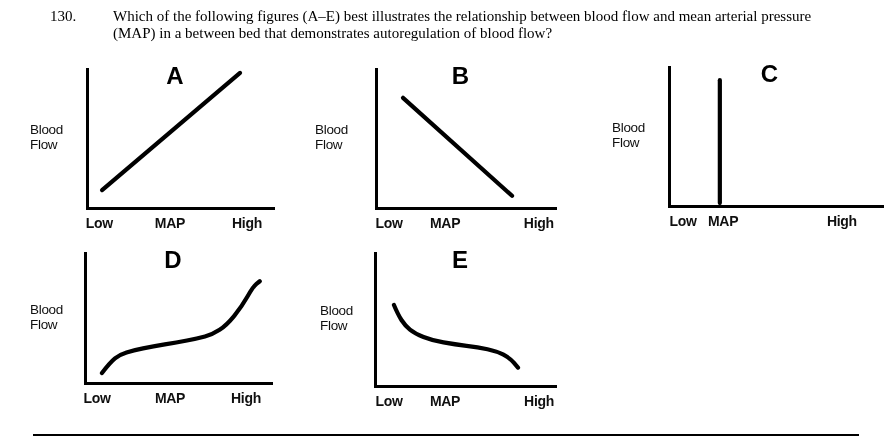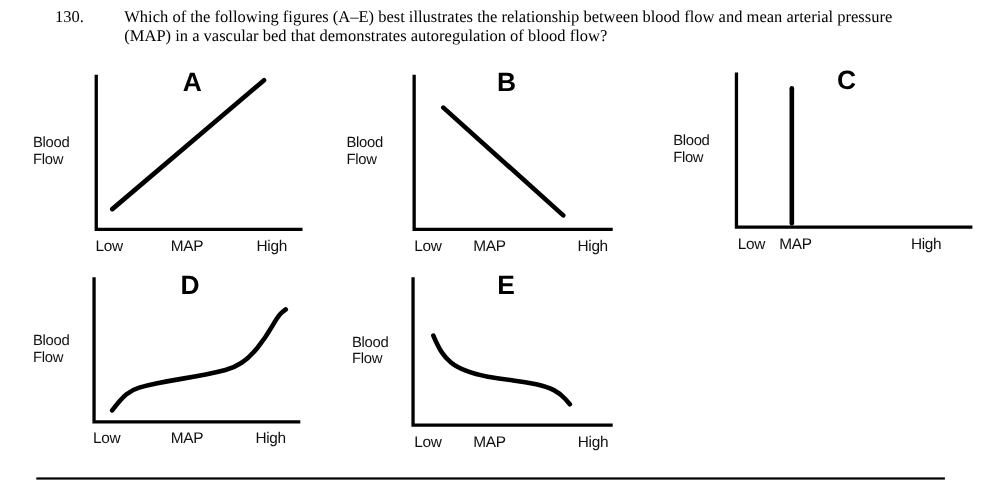--- a/index.html
+++ b/index.html
@@ -8,32 +8,32 @@
   .question{font-family:"Liberation Serif",serif;font-size:15px;line-height:17px;color:#000;}
   #qnum{position:absolute;left:37px;top:8px;margin-left:13px;}
   #qtext{position:absolute;left:113px;top:8px;width:783px;}
   .figure{position:absolute;}
   .fig-title{position:absolute;font-weight:bold;font-size:24px;line-height:24px;
              transform:translateX(-50%);letter-spacing:0;color:#000;}
   .ylabel{position:absolute;font-size:13.5px;line-height:15px;text-align:left;
           letter-spacing:-0.3px;color:#101010;}
   .plot{position:absolute;overflow:visible;}
   .xtick{position:absolute;transform:translateX(-50%);font-size:14px;line-height:15px;
-         letter-spacing:-0.3px;white-space:nowrap;color:#101010;}
+         letter-spacing:-0.3px;white-space:nowrap;color:#101010;font-weight:bold;}
   #footer-rule{position:absolute;left:33px;top:434px;width:826px;height:2px;background:#000;}
 </style>
 </head>
 <body>
 
 <div id="page">
 
   <div id="qnum" class="question">130.</div>
   <div id="qtext" class="question">
     <div>Which of the following figures (A–E) best illustrates the relationship between blood flow and mean arterial pressure</div>
-    <div>(MAP) in a vascular bed that demonstrates autoregulation of blood flow?</div>
+    <div>(MAP) in a between bed that demonstrates autoregulation of blood flow?</div>
   </div>
 
   <div class="figure" style="left:30px;top:58px;width:250px;height:176px;">
     <div class="fig-title" style="left: 144.83px; top: 6px;">A</div>
     <div class="ylabel" style="left: 0px; width: 52px; top: 64px;">Blood Flow</div>
     <svg class="plot" width="193" height="146" style="left: 56px; top: 10px;">
         <path d="M 1.5 0 V 140.5 H 189" fill="none" stroke="#000" stroke-width="3"></path>
         <path d="M 16.065 122.12 L 154.035 4.969999999999999" fill="none" stroke="#000" stroke-width="4.2" stroke-linecap="round" stroke-linejoin="round"></path>
       </svg>
     <div class="xticks">

